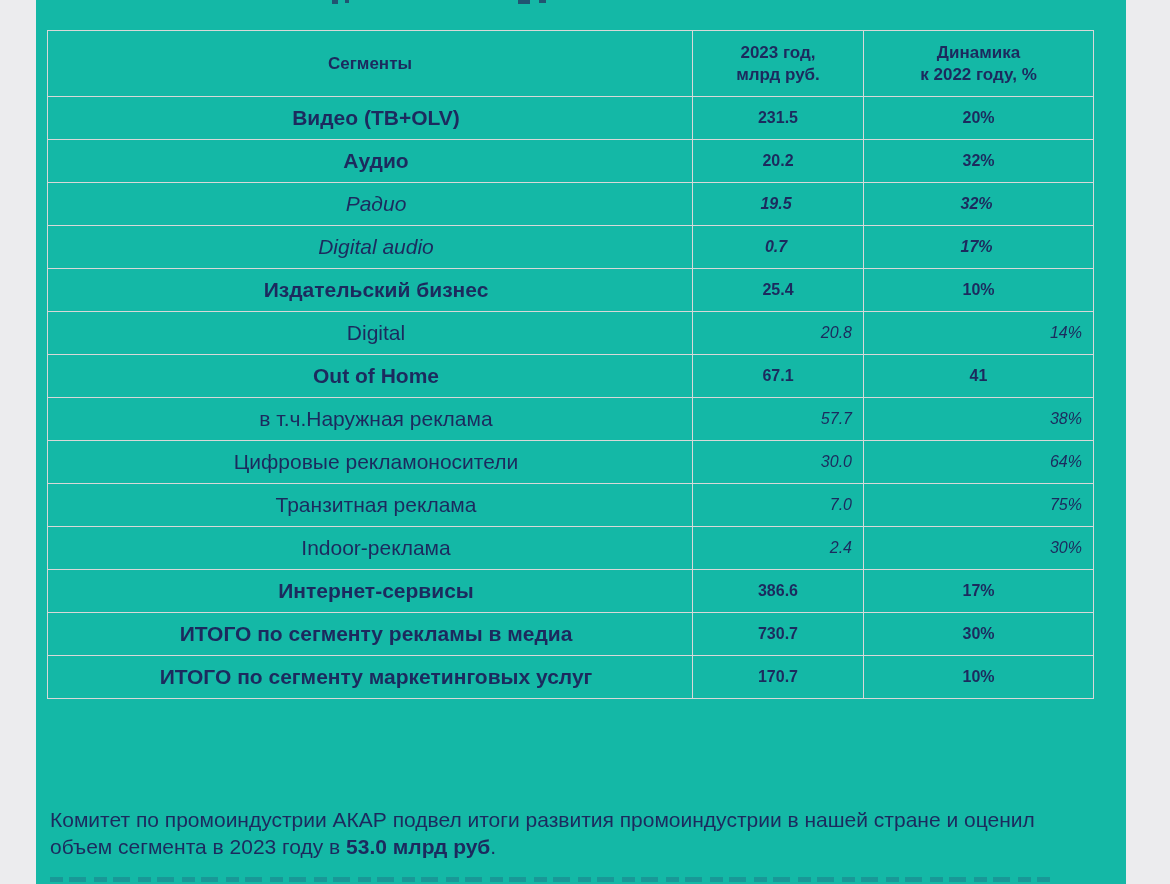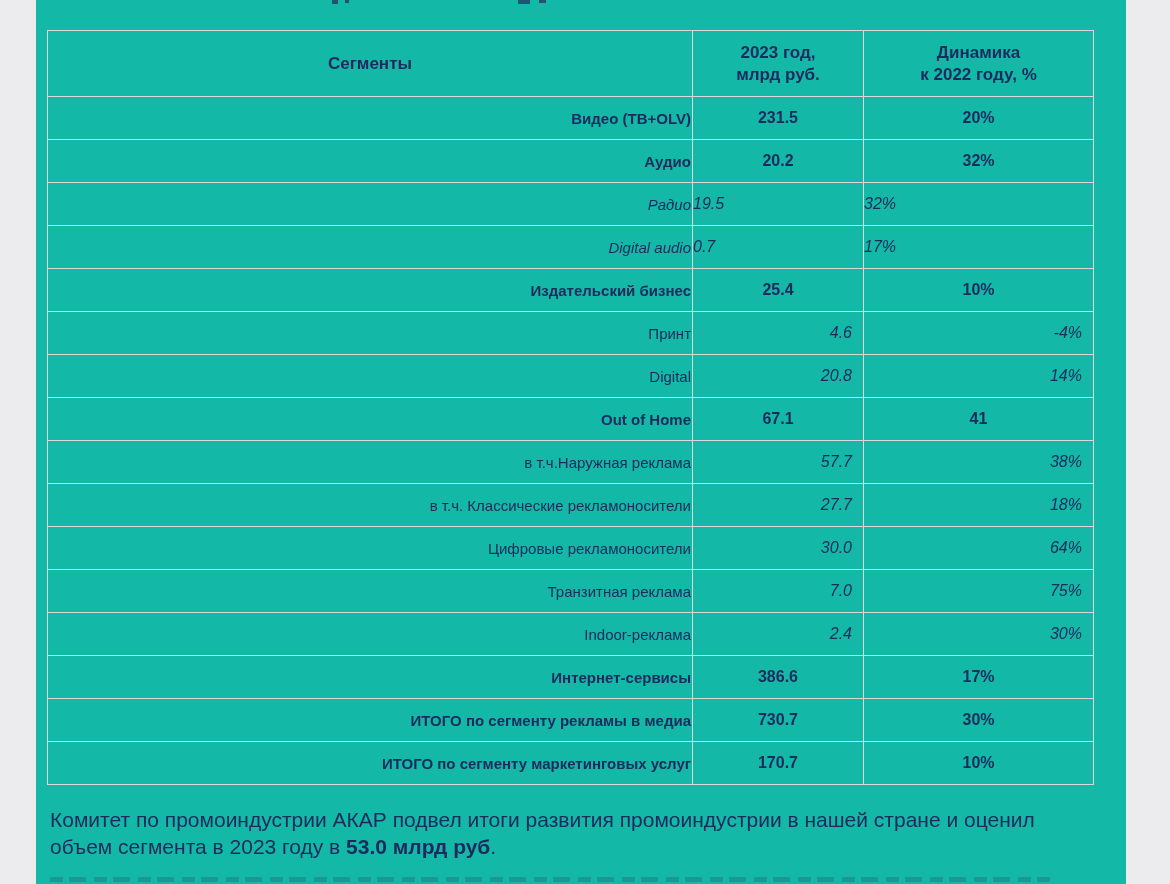--- a/index.html
+++ b/index.html
@@ -34,31 +34,31 @@
     vertical-align:middle;
     overflow:hidden;
   }
   table.seg thead tr{height:66px;}
   table.seg tbody tr{height:43px;}
   table.seg th{
     font-size:17px;font-weight:700;text-align:center;
     white-space:pre-line;line-height:22px;
   }
   .cell-label{
-    font-size:15px;text-align:right;padding-left:13px;font-weight:400;
+    font-size:21px;text-align:center;padding-left:13px;font-weight:400;
   }
   .cell-val{
     font-size:16px;padding:0;
   }
   
   .row-bold .cell-label{font-weight:700;}
   .row-bold .cell-val{font-weight:700;text-align:center;font-style:normal;}
   
   .row-italic .cell-label{font-style:italic;}
-  .row-italic .cell-val{font-style:italic;text-align:left;padding-right:4px;}
+  .row-italic .cell-val{font-style:italic;text-align:center;padding-right:4px;font-weight:bold;}
   
   .row-regular .cell-label{font-style:normal;}
   .row-regular .cell-val{font-style:italic;text-align:right;padding-right:11px;}
 
   .note{
     position:absolute;left:14px;top:806px;width:1010px;
     font-size:21px;line-height:27px;color:#1c2a5e;
   }
   .note b{font-weight:700;}
 
@@ -116,43 +116,33 @@
       <td class="cell-label">Digital audio</td>
       <td class="cell-val">0.7</td>
       <td class="cell-val">17%</td>
     </tr>
         <tr class="row-bold">
       <td class="cell-label">Издательский бизнес</td>
       <td class="cell-val">25.4</td>
       <td class="cell-val">10%</td>
     </tr>
         <tr class="row-regular">
-      <td class="cell-label">Принт</td>
-      <td class="cell-val">4.6</td>
-      <td class="cell-val">-4%</td>
-    </tr>
-        <tr class="row-regular">
       <td class="cell-label">Digital</td>
       <td class="cell-val">20.8</td>
       <td class="cell-val">14%</td>
     </tr>
         <tr class="row-bold">
       <td class="cell-label">Out of Home</td>
       <td class="cell-val">67.1</td>
       <td class="cell-val">41</td>
     </tr>
         <tr class="row-regular">
       <td class="cell-label">в т.ч.Наружная реклама</td>
       <td class="cell-val">57.7</td>
       <td class="cell-val">38%</td>
-    </tr>
-        <tr class="row-regular">
-      <td class="cell-label">в т.ч. Классические рекламоносители</td>
-      <td class="cell-val">27.7</td>
-      <td class="cell-val">18%</td>
     </tr>
         <tr class="row-regular">
       <td class="cell-label">Цифровые рекламоносители</td>
       <td class="cell-val">30.0</td>
       <td class="cell-val">64%</td>
     </tr>
         <tr class="row-regular">
       <td class="cell-label">Транзитная реклама</td>
       <td class="cell-val">7.0</td>
       <td class="cell-val">75%</td>

